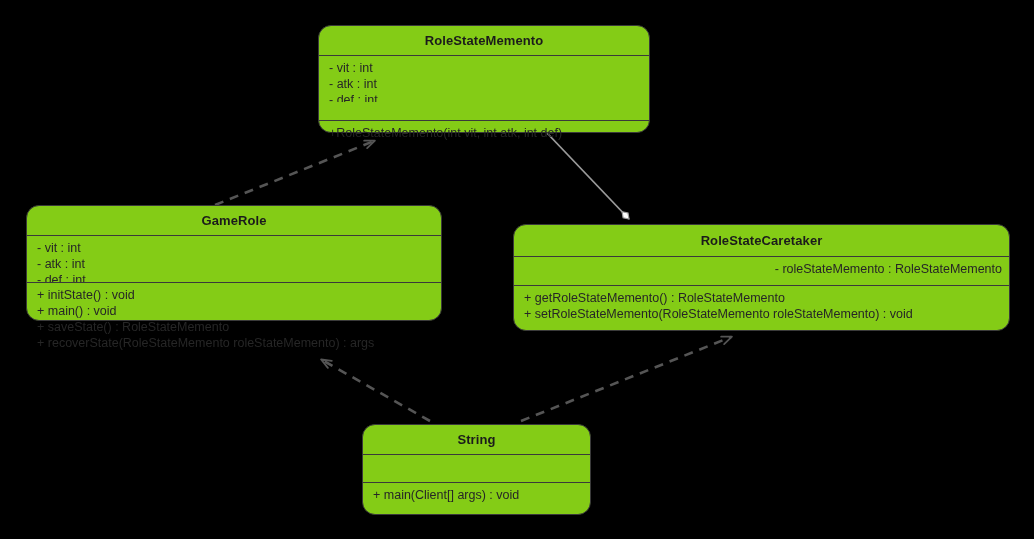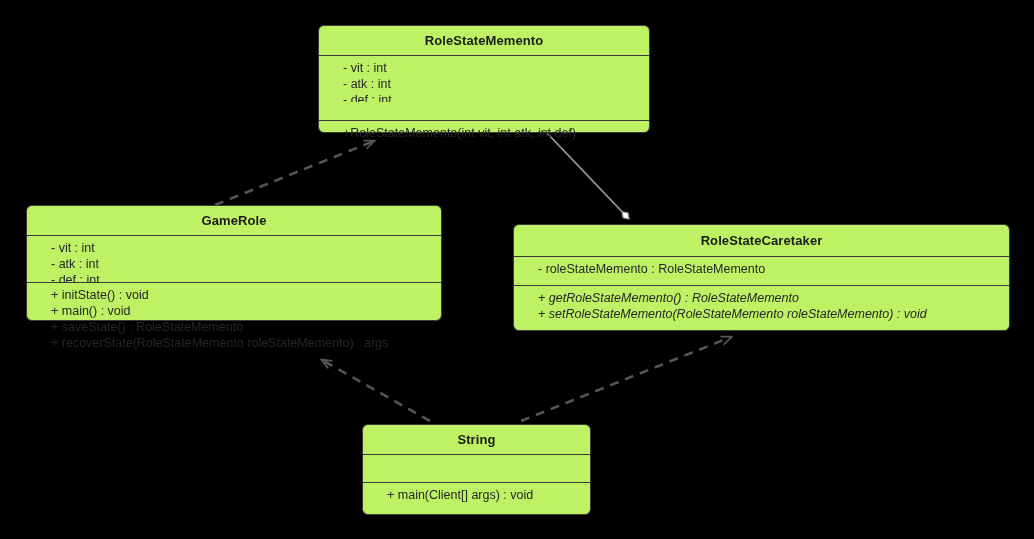--- a/index.html
+++ b/index.html
@@ -13,43 +13,43 @@
     height: 539px;
     background: #000000;
     overflow: hidden;
     font-family: "Liberation Sans", sans-serif;
   }
 
   
   .uml-class {
     position: absolute;
     box-sizing: border-box;
-    background: #bef264;
+    background: #84cc16;
     border: 1.5px solid #3a3a3a;
-    border-radius: 6px;
+    border-radius: 13px;
     box-shadow: 1px 1px 0 rgba(0,0,0,0.35);
     z-index: 3;
   }
   .uml-title {
     box-sizing: border-box;
     width: 100%;
     text-align: center;
     font-weight: bold;
     font-size: 13px;
     color: #1b1b1b;
     display: flex;
     align-items: center;
     justify-content: center;
     letter-spacing: 0.1px;
   }
   .uml-compartment {
     box-sizing: border-box;
     width: 100%;
     border-top: 1.5px solid #3a3a3a;
-    padding: 4px 7px 0 24px;
+    padding: 4px 7px 0 10px;
     overflow: hidden;
   }
   .uml-row {
     font-size: 12.5px;
     line-height: 16px;
     color: #262626;
     white-space: nowrap;
   }
   .uml-compartment.empty-attrs {
     padding: 0;
@@ -116,24 +116,24 @@
     <div class="uml-compartment" style="height:74px;">
       <div class="uml-row">+ initState() : void</div>
       <div class="uml-row">+ main() : void</div>
       <div class="uml-row">+ saveState() : RoleStateMemento</div>
       <div class="uml-row">+ recoverState(RoleStateMemento roleStateMemento) : args</div>
     </div>
   </div>
 
   <div class="uml-class" style="left:513px; top:224px; width:497px; height:107px;">
     <div class="uml-title" style="height:31px;">RoleStateCaretaker</div>
-    <div class="uml-compartment" style="height:29px;">
+    <div class="uml-compartment" style="height:29px;text-align:right;">
       <div class="uml-row">- roleStateMemento : RoleStateMemento</div>
     </div>
-    <div class="uml-compartment" style="height:47px;font-style:italic;">
+    <div class="uml-compartment" style="height:47px;">
       <div class="uml-row">+ getRoleStateMemento() : RoleStateMemento</div>
       <div class="uml-row">+ setRoleStateMemento(RoleStateMemento roleStateMemento) : void</div>
     </div>
   </div>
 
   <div class="uml-class" style="left:362px; top:424px; width:229px; height:91px;">
     <div class="uml-title" style="height:29px;">String</div>
     <div class="uml-compartment empty-attrs" style="height:28px;"></div>
     <div class="uml-compartment" style="height:32px;">
       <div class="uml-row">+ main(Client[] args) : void</div>

